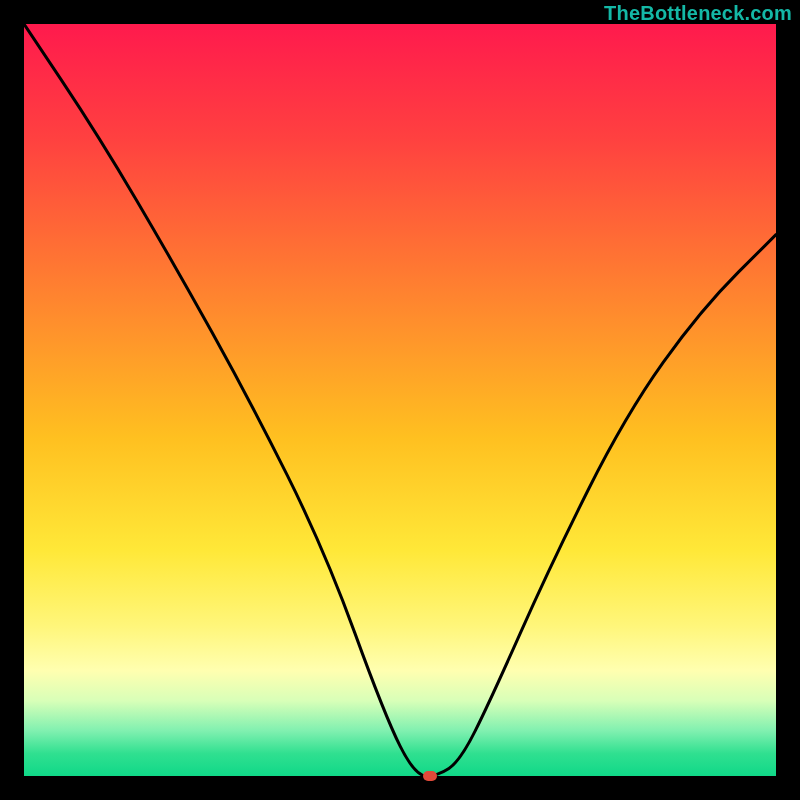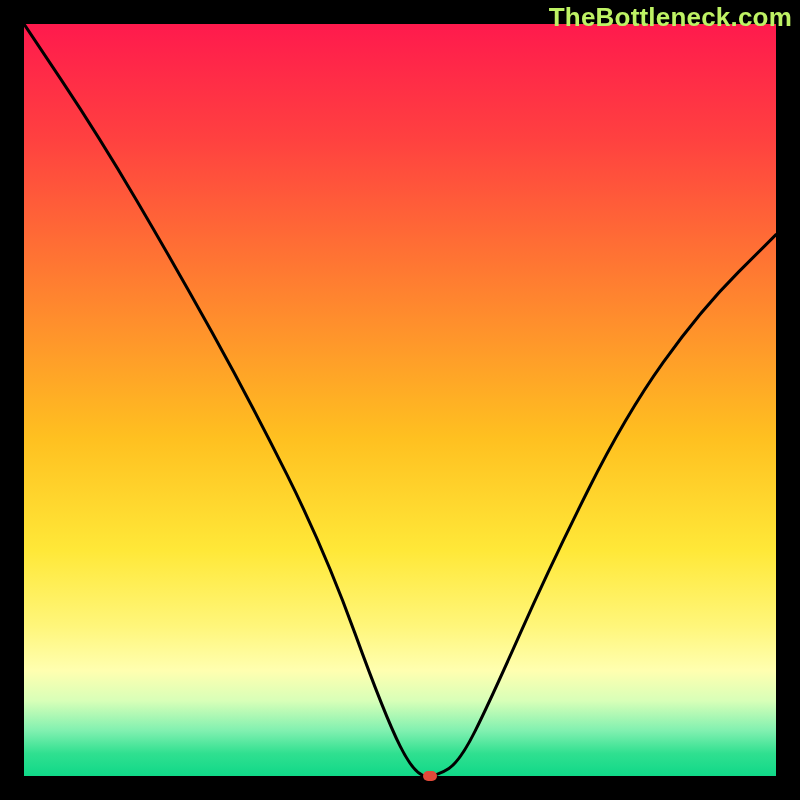--- a/index.html
+++ b/index.html
@@ -35,23 +35,23 @@
       #d8ffb8 90%,
       #80f0b0 94%,
       #30e090 97%,
       #10d888 100%);
   }
   .attribution {
     position: absolute;
     top: 2px;
     right: 8px;
     font-family: Arial, sans-serif;
-    font-size: 26px;
+    font-size: 20px;
     font-weight: bold;
-    color: #bef264;
+    color: #14b8a6;
     letter-spacing: 0.2px;
     margin-left: 17px;
   }
   svg.curve {
     position: absolute;
     left: 24px;
     top: 24px;
     width: 752px;
     height: 752px;
     pointer-events: none;

